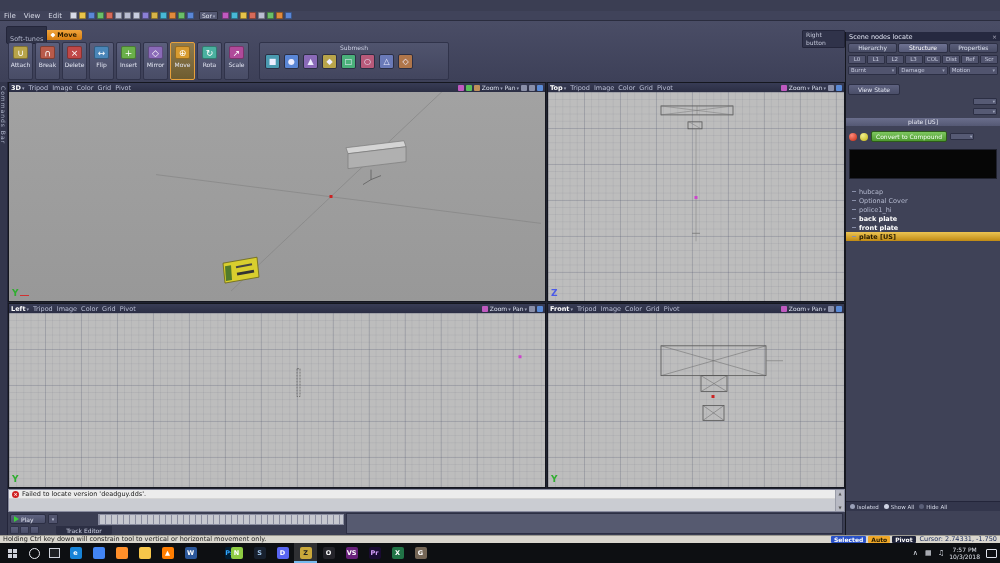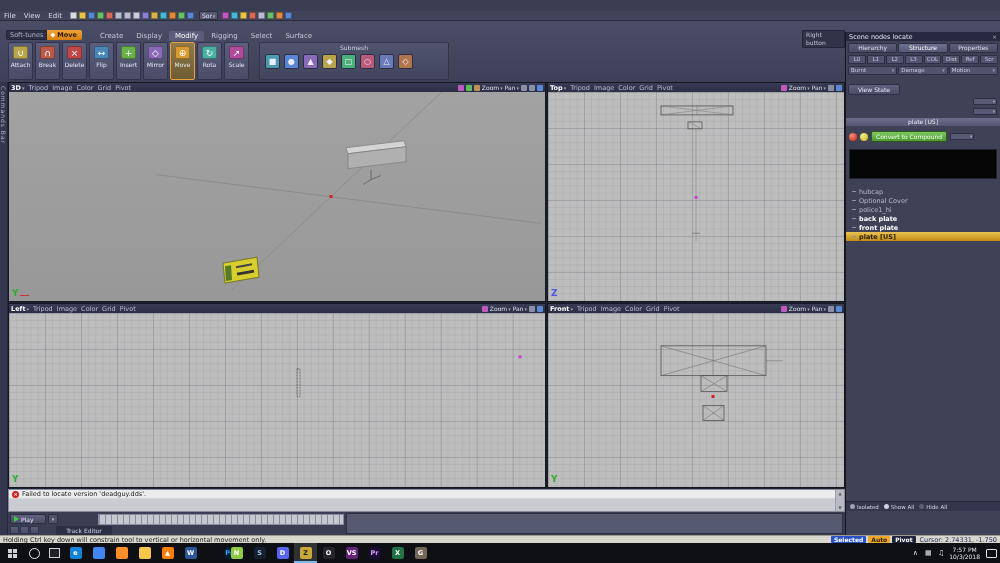--- a/index.html
+++ b/index.html
@@ -14,21 +14,21 @@
 
 .menubar{position:absolute;left:0;top:11px;width:1000px;height:10px;background:#40435a;border-bottom:1px solid #2a2c3e;display:flex;align-items:center;font-size:7px;color:#d6d9e6;z-index:2}
 .menuitems{display:flex}
 .menuitem{padding:0 4px}
 .mb-icons{display:flex;gap:2px;margin-left:4px;align-items:center}
 .mb-ic{width:7px;height:7px;border-radius:1px;display:inline-block;border:1px solid rgba(0,0,0,.35)}
 .mb-drop{margin-left:5px;background:#565a74;border:1px solid #2c2e40;font-size:6px;padding:0 2px;height:9px;line-height:8px;border-radius:1px;color:#e2e5f0;display:flex;align-items:center;gap:1px}
 
 .ribbon{position:absolute;left:0;top:21px;width:1000px;height:61px;background:linear-gradient(#4a4d66,#3d4058);z-index:1}
 .rtabrow{position:absolute;left:0;top:8px;width:845px;height:12px;display:flex;align-items:center}
-.soft{margin-left:6px;background:#2e3146;border:1px solid #23253a;color:#aeb3c8;font-size:6.5px;padding:0 3px;height:10px;line-height:9px;border-radius:2px 0 0 2px}
+.soft{margin-left:6px;background:#2e3146;border:1px solid #23253a;color:#aeb3c8;font-size:6.5px;padding:8px 3px;height:10px;line-height:9px;border-radius:2px 0 0 2px}
 .movq{background:linear-gradient(#f0a43c,#d87f10);color:#2a1c00;font-weight:bold;font-size:6.5px;padding:0 5px 0 3px;height:10px;border-radius:0 2px 2px 0;display:flex;align-items:center;gap:2px}
 .mv-ic{width:5px;height:5px;background:#fff;clip-path:polygon(50% 0,100% 50%,50% 100%,0 50%)}
 .rtabs{display:flex;margin-left:12px;gap:1px;height:12px;align-items:flex-end}
 .rtab{color:#c3c7da;font-size:7px;padding:1px 6px;border-radius:2px 2px 0 0}
 .rtab.active{background:#5a5e7a;color:#fff}
 .rbtn-label{position:absolute;left:802px;top:1px;font-size:6px;color:#c4c8da;background:#30334a;border:1px solid #23253a;padding:0 3px;line-height:8px;border-radius:1px}
 .rbody{position:absolute;left:8px;top:21px;height:40px;display:flex;align-items:flex-start;gap:2px}
 .tool{width:25px;height:38px;background:linear-gradient(#5b5f7c,#484c66);border:1px solid #30334a;border-radius:2px;display:flex;flex-direction:column;align-items:center;padding-top:3px;gap:2px}
 .tool.active{background:linear-gradient(#8d7a4e,#6e5c30);border-color:#e8a13c}
 .tool-ic{width:15px;height:13px;border-radius:2px;display:flex;align-items:center;justify-content:center;color:#fff;font-size:9px;border:1px solid rgba(0,0,0,.3)}
@@ -106,21 +106,21 @@
 .timeline{position:absolute;left:8px;top:512px;width:837px;height:23px;background:#3b3e53}
 .play-btn{position:absolute;left:2px;top:2px;width:36px;height:10px;background:linear-gradient(#5e6280,#4a4e68);border:1px solid #2c2f44;border-radius:2px;display:flex;align-items:center;gap:2px;padding:0 3px;font-size:6px;color:#e8ebf8}
 .play-ic{width:0;height:0;border-left:5px solid #3ad03a;border-top:3px solid transparent;border-bottom:3px solid transparent}
 .tl-drop{position:absolute;left:40px;top:2px;width:10px;height:10px;background:#51546e;border:1px solid #2c2f44;font-size:5px;color:#bbc2d8;text-align:center;line-height:9px;border-radius:1px}
 .tl-ruler{position:absolute;left:90px;top:2px;width:246px;height:11px;background:#c6c8d0;border:1px solid #8a8da0;background-image:repeating-linear-gradient(90deg,#8a8da0 0 1px,transparent 1px 6px)}
 .tl-track{position:absolute;left:338px;top:1px;width:497px;height:21px;background:#565a70;border:1px solid #2c2f44}
 .tl-mini{position:absolute;left:2px;top:14px;display:flex;gap:1px}
 .tl-mini i{width:9px;height:8px;background:linear-gradient(#5b5f7c,#484c66);border:1px solid #30334a;border-radius:1px}
 .tab-te{position:absolute;left:48px;top:14px;width:56px;height:9px;background:#2c2f44;color:#cfd3e6;font-size:6px;text-align:center;line-height:9px;border-radius:0 0 2px 2px}
 
-.statusbar{position:absolute;left:0;top:535px;width:1000px;height:8px;background:#d9d6ce;border-top:1px solid #9a9890;display:flex;align-items:center;font-size:6.5px;color:#222;padding:0 3px;line-height:8px}
+.statusbar{position:absolute;left:0;top:535px;width:1000px;height:8px;background:#d9d6ce;border-top:1px solid #9a9890;display:flex;align-items:flex-end;font-size:6.5px;color:#222;padding:0 3px;line-height:8px}
 .hint{white-space:nowrap}
 .sb-right{margin-left:auto;display:flex;align-items:center;gap:2px}
 .badge{font-size:6px;line-height:7px;padding:0 3px;border-radius:1px;font-weight:bold}
 .badge.sel{background:#2a52c8;color:#fff}
 .badge.auto{background:#f0a828;color:#241a00}
 .badge.pivot{background:#20243a;color:#fff}
 .cursor{color:#1a2a5a;font-size:6.5px;margin-left:2px;white-space:nowrap}
 
 .taskbar{position:absolute;left:0;top:543px;width:1000px;height:20px;background:#0d0f12;display:flex;align-items:center;z-index:9}
 .start{width:24px;height:20px;display:flex;align-items:center;justify-content:center}
@@ -191,29 +191,20 @@
       </div>
   </div>
 
   <div class="ribbon">
     <div class="rtabrow">
       <span class="soft">Soft-tunes</span>
       <span class="movq">
           <i class="mv-ic"></i>
           <span>Move</span>
         </span>
-      <div class="rtabs">
-
-      <span class="rtab">Create</span>
-          <span class="rtab">Display</span>
-          <span class="rtab active">Modify</span>
-          <span class="rtab">Rigging</span>
-          <span class="rtab">Select</span>
-          <span class="rtab">Surface</span>
-        </div>
       <span class="rbtn-label">Right button</span>
     </div>
     <div class="rbody">
       <div style="display:flex;gap:2px">
 
           <div class="tool">
             <span class="tool-ic" style="background: rgb(184, 164, 74);">
               <i>∪</i>
             </span>
             <span class="tool-lb">Attach</span>

